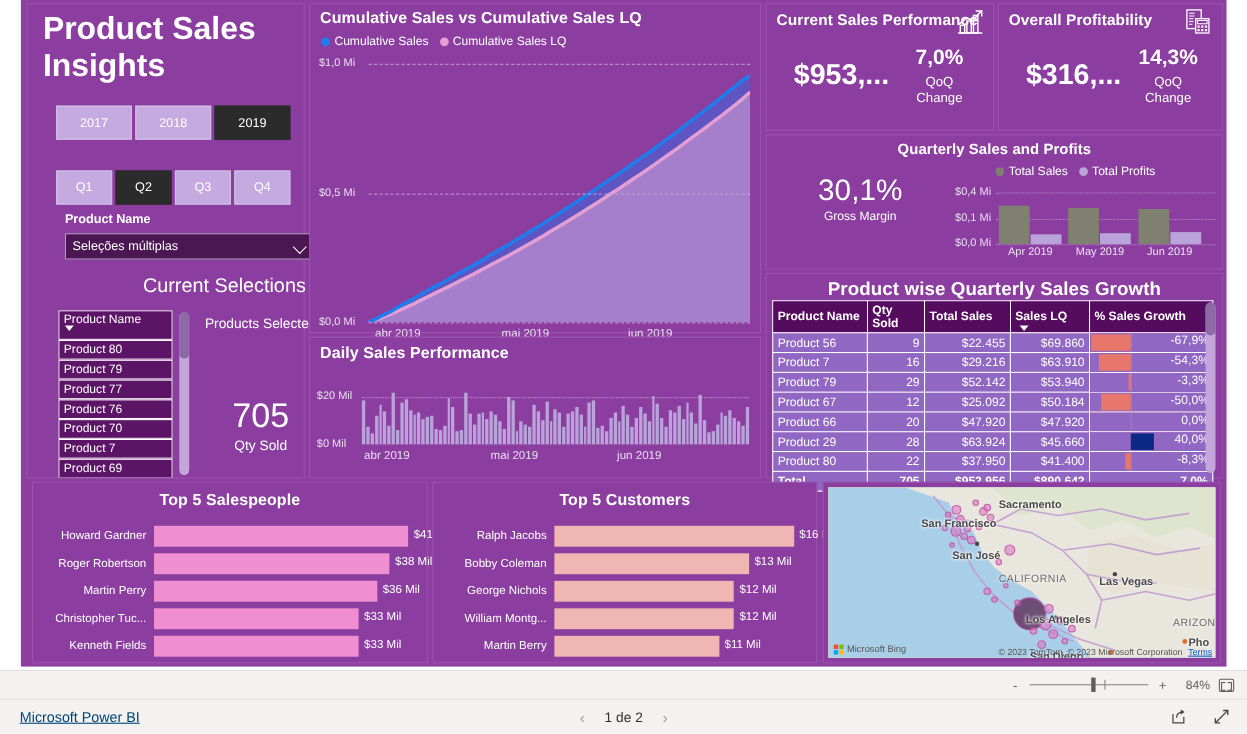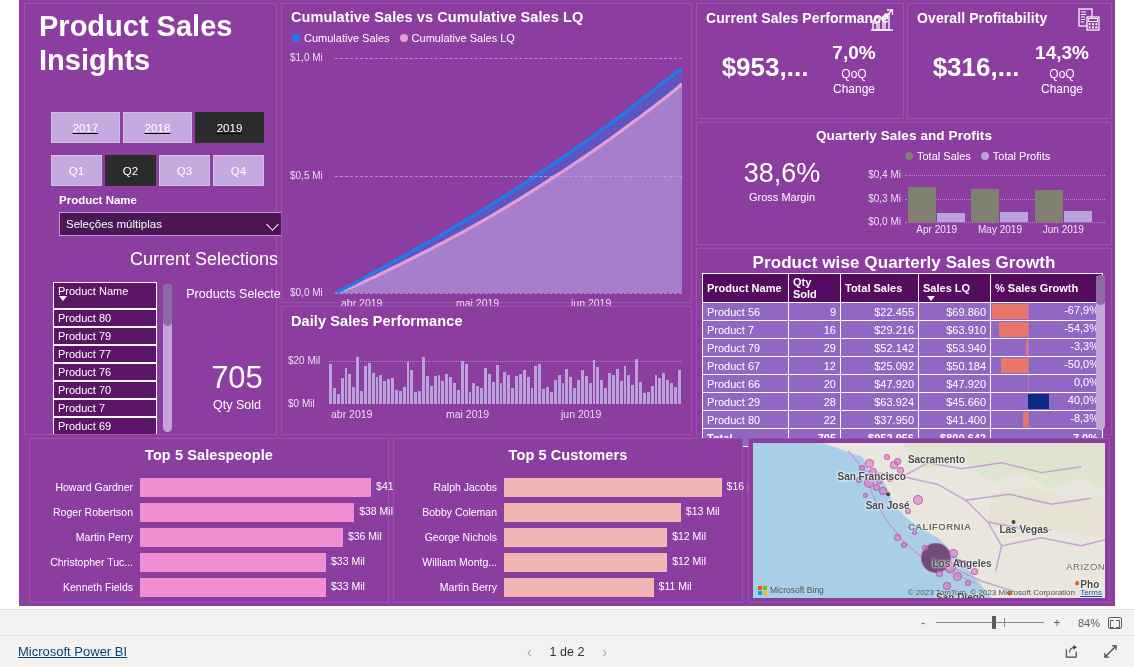--- a/index.html
+++ b/index.html
@@ -30,21 +30,21 @@
   
   .panel-left {
     left: 5px; top: 3px; width: 253px; height: 432px;
     background: #8b3ea0; border: 1px solid #9a52ad;
   }
   .big-title {
     position:absolute; left: 14px; top: 6px; width: 230px;
     font-size: 29px; font-weight: bold; color:#fff; line-height: 1.16;
   }
   .slicer-row { position: absolute; display: flex; gap: 3px; }
-  .slicer-years { left: 26px; top: 108px; text-decoration: underline; }
+  .slicer-years { left: 26px; top: 92px; }
   .slicer-q     { left: 26px; top: 151px; }
   .sbtn {
     height: 31px; display:flex; align-items:center; justify-content:center;
     background:#c5aadf; color:#ffffff; font-size: 11.5px;
     border: 1px solid #d2bde7;
   }
   .slicer-years .sbtn { width: 69px; }
   .slicer-q .sbtn { width: 51px; }
   .sbtn.sel { background:#2b2b2b; border-color:#2b2b2b; color:#ffffff; }
 
@@ -499,38 +499,38 @@
         <div class="sub">
           <span>QoQ</span><br>
           <span>Change</span>
         </div>
       </div>
     </div>
 
     <div class="card card-qsp">
       <div class="card-title">Quarterly Sales and Profits</div>
       <div class="gm">
-        <div class="num">38,6%</div>
+        <div class="num">30,1%</div>
         <div class="lbl">Gross Margin</div>
       </div>
       <div class="legend" style="left:208px; top:27px;">
         <span class="legend-item">
           <span class="dot" style="background:#7f8070"></span>
           <span>Total Sales</span>
         </span>
         <span class="legend-item">
           <span class="dot" style="background:#b9a3da"></span>
           <span>Total Profits</span>
         </span>
       </div>
       <div id="qsp-yaxis">
             <div class="gridline" style="left: 208px; top: 99px; width: 200px; border-top-style: dotted;"></div>
             <div class="axis-lbl" style="left: 160px; top: 93px; width: 44px; text-align: right;">$0,0 Mi</div>
             <div class="gridline" style="left: 208px; top: 75.5px; width: 200px; border-top-style: dotted;"></div>
-            <div class="axis-lbl" style="left: 160px; top: 69.5px; width: 44px; text-align: right;">$0,3 Mi</div>
+            <div class="axis-lbl" style="left: 160px; top: 69.5px; width: 44px; text-align: right;">$0,1 Mi</div>
             <div class="gridline" style="left: 208px; top: 52px; width: 200px; border-top-style: dotted;"></div>
             <div class="axis-lbl" style="left: 160px; top: 46px; width: 44px; text-align: right;">$0,4 Mi</div>
           </div>
       <div class="qsp-bars" id="qsp-bars">
             <div class="qsp-group">
               <div class="qsp-bar" style="height: 73.75%; background: rgb(127, 128, 112);"></div>
               <div class="qsp-bar" style="height: 18.75%; background: rgb(185, 163, 218);"></div>
             </div>
             <div class="qsp-group">
               <div class="qsp-bar" style="height: 71.25%; background: rgb(127, 128, 112);"></div>
@@ -810,21 +810,21 @@
               <div class="map-bub" style="left: calc(31% - 3px); top: calc(16% - 3px); width: 6px; height: 6px;"></div>
             </div>
         <div id="map-labels">
               <div class="map-city" style="left: 44%; top: 7%;">Sacramento</div>
               <div class="map-city" style="left: 24%; top: 18%;">San Francisco</div>
               <div class="map-city" style="left: 32%; top: 37%;">San José</div>
               <div class="map-city" style="left: 70%; top: 52%;">Las Vegas</div>
               <div class="map-city" style="left: 51%; top: 74%;">Los Angeles</div>
               <div class="map-city" style="left: 52%; top: 96%;">San Diego</div>
               <div class="map-city" style="left: 93%; top: 88%;">Pho</div>
-              <div class="map-state" style="left: 44%; top: 50%; font-weight: bold;">CALIFORNIA</div>
+              <div class="map-state" style="left: 44%; top: 50%;">CALIFORNIA</div>
               <div class="map-state" style="left: 89%; top: 76%;">ARIZON</div>
             </div>
         <div class="map-bing">
           <span class="ms-logo">
             <i style="background:#f25022"></i>
                 <i style="background:#7fba00"></i>
             <i style="background:#00a4ef"></i>
                 <i style="background:#ffb900"></i>
           </span>
           <span>Microsoft Bing</span>

